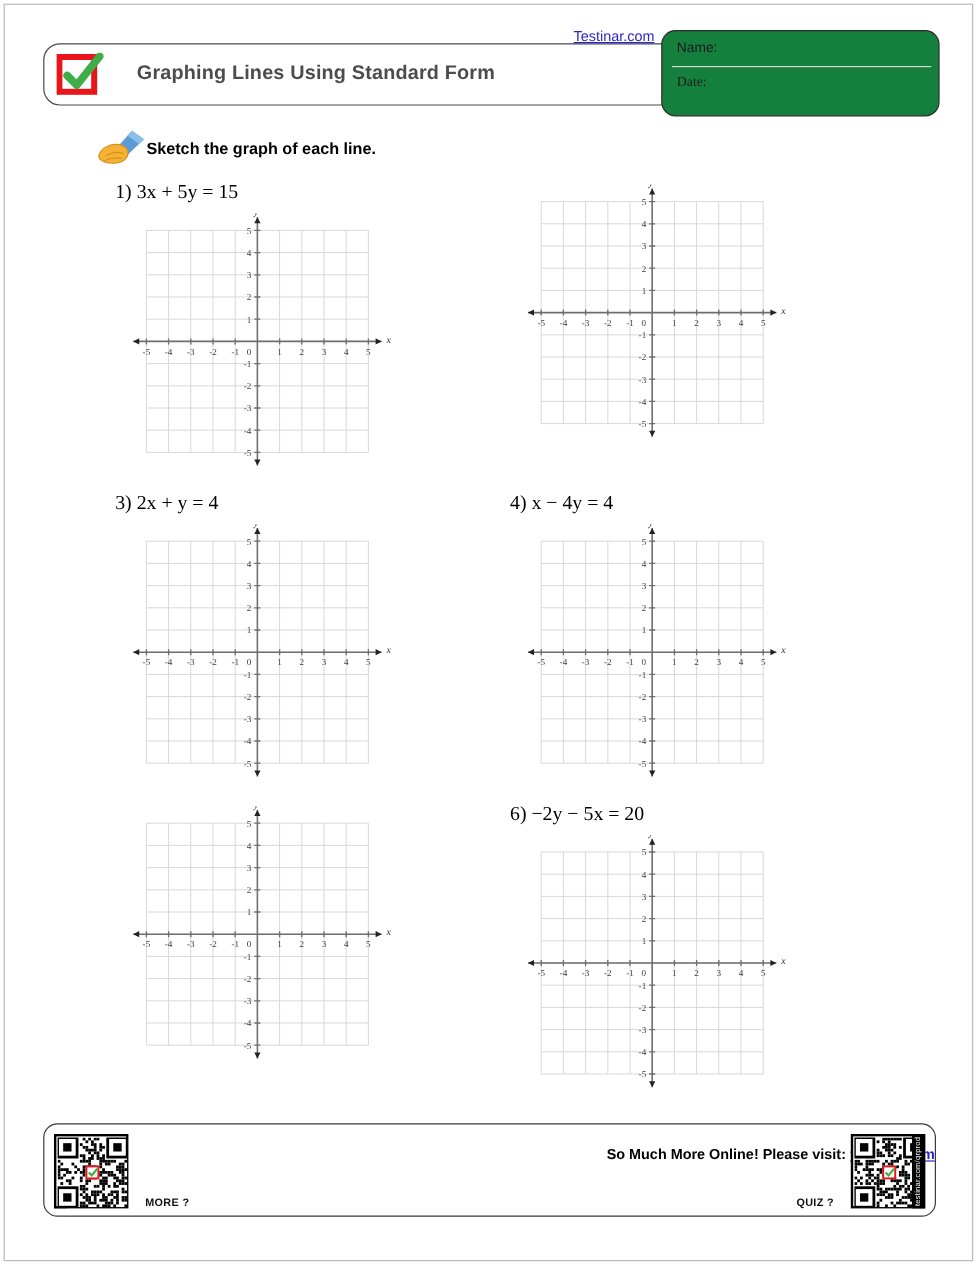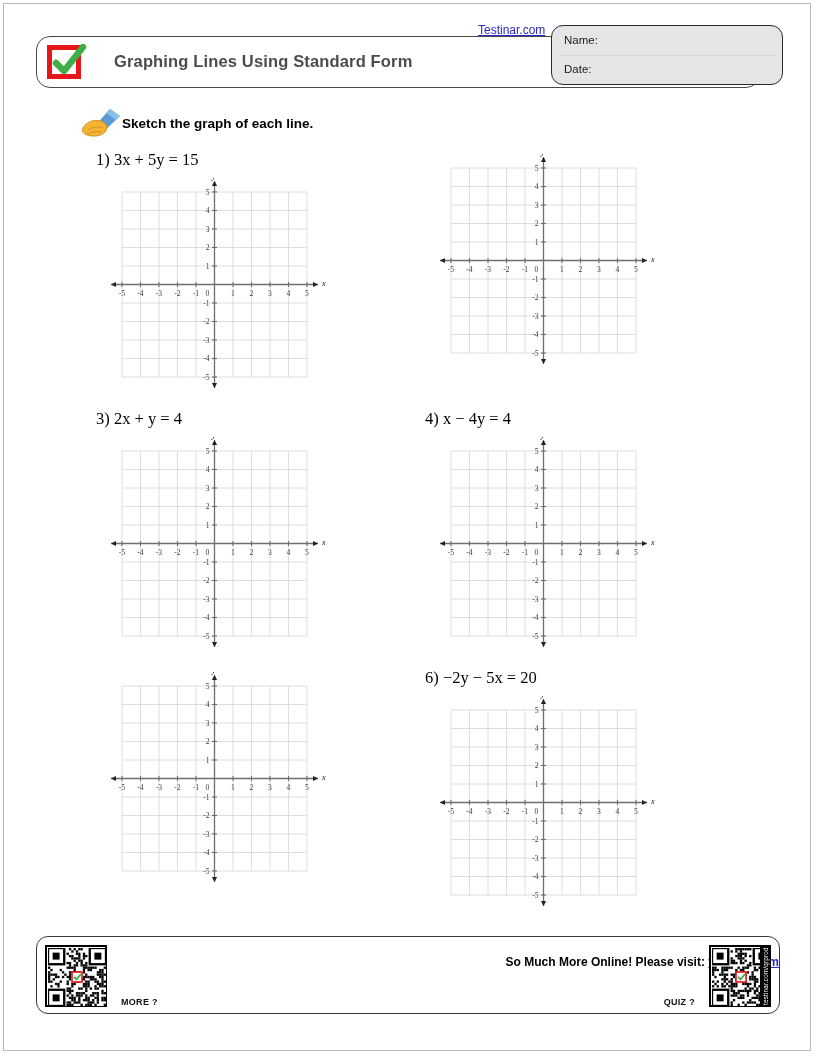--- a/index.html
+++ b/index.html
@@ -56,39 +56,39 @@
     position: absolute;
     left: 478px; top: 23px;
     font-size: 12px;
     color: #2b28c8;
     text-decoration: underline;
     white-space: nowrap;
   }
   .namedate-box {
     position: absolute;
     left: 551px; top: 25px;
-    width: 232px; height: 60px;
+    width: 232px; height: 72px;
     border: 1.6px solid #2b2b2b;
     border-radius: 12px;
-    background: #e5e5e5;
+    background: #15803d;
     box-sizing: border-box;
   }
   .nd-divider {
     position: absolute;
     left: 8px; top: 29px;
     width: 216px; height: 1px;
     background: #d8d8d8;
   }
   .nd-label {
     position: absolute;
     font-size: 11.5px;
     color: #1a1a1a;
   }
   .nd-name { left: 12px; top: 8px; }
-  .nd-date { left: 12px; top: 37px; }
+  .nd-date { left: 12px; top: 37px; font-family: Liberation Serif, serif; }
 
   
   .instruction-row {
     position: absolute;
     left: 80px; top: 108px;
     height: 30px;
     display: flex;
     align-items: center;
   }
   .pencil-icon {

